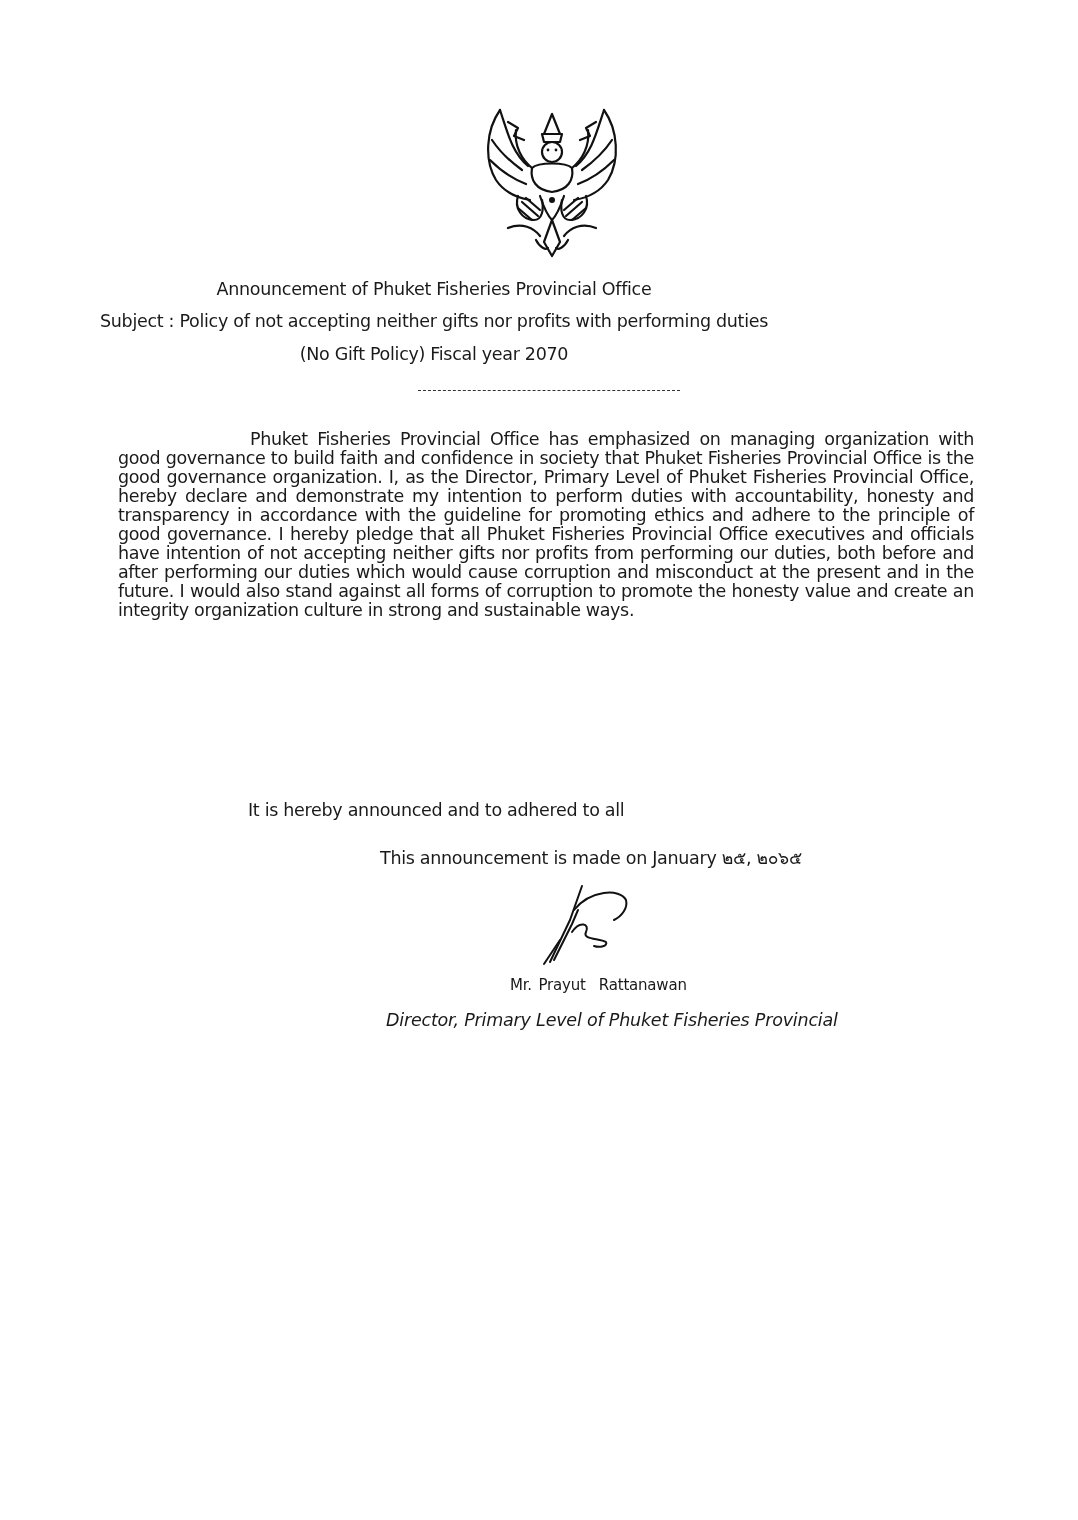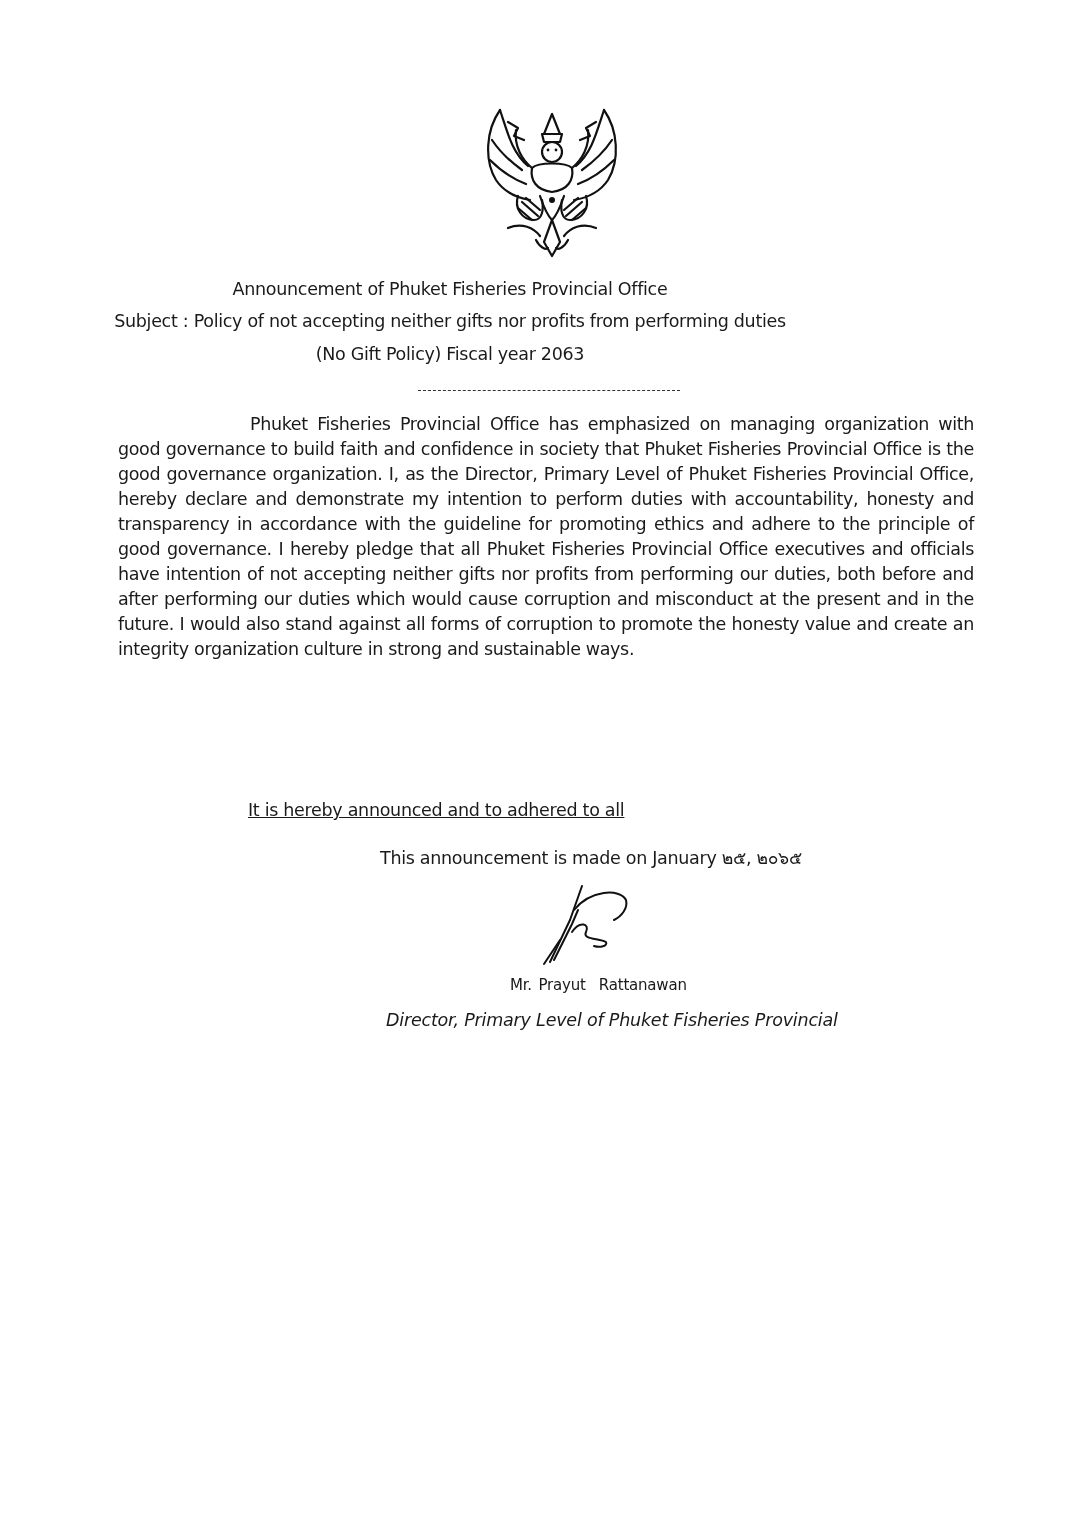--- a/index.html
+++ b/index.html
@@ -1,28 +1,28 @@
 <!DOCTYPE html>
 <html><head>
 <meta charset="utf-8">
 <style>
   html, body { margin: 0; padding: 0; background: #ffffff; }
   body { width: 1078px; height: 1520px; position: relative; overflow: hidden;
          font-family: "DejaVu Sans", sans-serif; color: #1a1a1a; }
   .emblem { position: absolute; left: 478px; top: 100px; width: 148px; height: 160px; }
-  .hdr { position: absolute; left: 0; width: 868px; text-align: center; font-size: 17.5px; letter-spacing: -0.3px; margin-left: 16px; }
+  .hdr { position: absolute; left: 0; width: 868px; text-align: center; font-size: 17.5px; letter-spacing: -0.3px; }
   .hdr1 { top: 279px; }
   .hdr2 { top: 311px; }
   .hdr3 { top: 344px; }
   .dashes { position: absolute; top: 390px; left: 418px; width: 262px; height: 0;
             border-top: 1.5px dashed #333; }
-  .body-text { position: absolute; left: 118px; top: 412px; width: 856px;
-               font-size: 17.5px; line-height: 25px; text-align: justify; letter-spacing: -0.35px; }
+  .body-text { position: absolute; left: 118px; top: 430px; width: 856px;
+               font-size: 17.5px; line-height: 19px; text-align: justify; letter-spacing: -0.35px; }
   .body-text .indent { display: inline-block; width: 132px; }
-  .announce { position: absolute; left: 248px; top: 800px; font-size: 17.5px; letter-spacing: -0.3px; text-decoration: underline; }
+  .announce { position: absolute; left: 248px; top: 800px; font-size: 17.5px; letter-spacing: -0.3px; }
   .date { position: absolute; left: 380px; top: 844px; font-size: 17.5px; letter-spacing: -0.3px; }
   .sig { position: absolute; left: 530px; top: 880px; width: 110px; height: 90px; }
   .signame { position: absolute; left: 510px; top: 976px; font-size: 15px; letter-spacing: -0.2px; word-spacing: 2px; }
   .sigtitle { position: absolute; left: 386px; top: 1010px; font-size: 17.5px; letter-spacing: -0.2px; font-style: italic; }
 </style>
 </head>
 <body>
 
 <div>
 
@@ -62,22 +62,22 @@
       <path d="M58 140 C62 148 68 150 70 148 M90 140 C86 148 80 150 78 148"></path>
     </g>
     <g fill="#111">
       <circle cx="74" cy="100" r="3"></circle>
       <circle cx="70" cy="50" r="1.4"></circle>
       <circle cx="78" cy="50" r="1.4"></circle>
     </g>
   </svg>
 
   <div class="hdr hdr1">Announcement of Phuket Fisheries Provincial Office</div>
-  <div class="hdr hdr2">Subject : Policy of not accepting neither gifts nor profits from performing duties</div>
-  <div class="hdr hdr3">(No Gift Policy) Fiscal year 2063</div>
+  <div class="hdr hdr2">Subject : Policy of not accepting neither gifts nor profits with performing duties</div>
+  <div class="hdr hdr3">(No Gift Policy) Fiscal year 2070</div>
   <div class="dashes"></div>
 
   <div class="body-text"><span class="indent"></span><span>Phuket Fisheries Provincial Office has emphasized on managing organization with good governance to build faith and confidence in society that Phuket Fisheries Provincial Office is the good governance organization. I, as the Director, Primary Level of Phuket Fisheries Provincial Office, hereby declare and demonstrate my intention to perform duties with accountability, honesty and transparency in accordance with the guideline for promoting ethics and adhere to the principle of good governance. I hereby pledge that all Phuket Fisheries Provincial Office executives and officials have intention of not accepting neither gifts nor profits from performing our duties, both before and after performing our duties which would cause corruption and misconduct at the present and in the future. I would also stand against all forms of corruption to promote the honesty value and create an integrity organization culture in strong and sustainable ways.</span></div>
 
   <div class="announce">It is hereby announced and to adhered to all</div>
   <div class="date">This announcement is made on January ๒๕, ๒๐๖๕</div>
 
   <svg class="sig" viewBox="0 0 110 90">
     <g fill="none" stroke="#111" stroke-width="2" stroke-linecap="round" stroke-linejoin="round">
       <path d="M20 82 L40 40 L52 6"></path>

